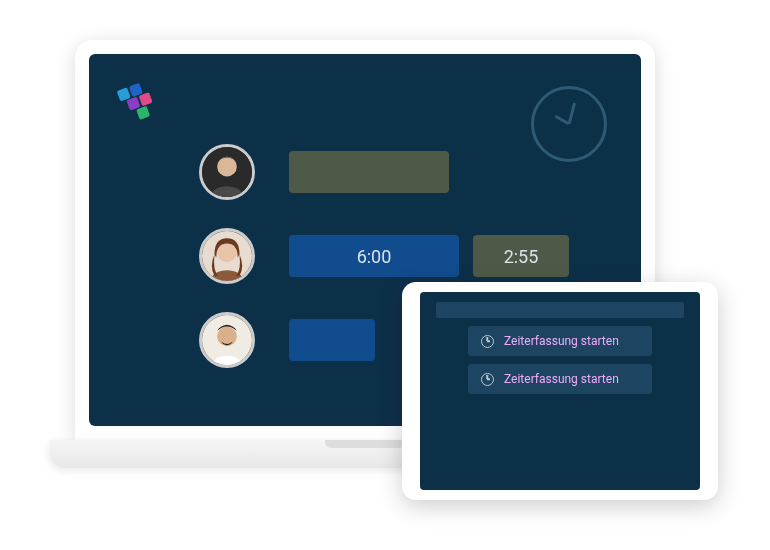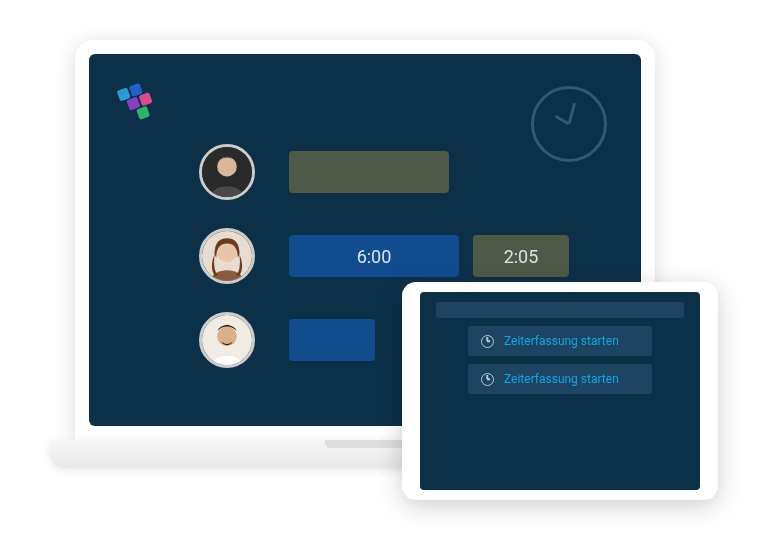--- a/index.html
+++ b/index.html
@@ -177,21 +177,21 @@
     }
     .action-btn {
       width: 184px;
       height: 30px;
       background: #1d4561;
       border-radius: 3px;
       display: flex;
       align-items: center;
       padding: 0 12px;
       margin-bottom: 8px;
-      color: #0ea5e9;
+      color: #f0abfc;
       font-size: 12px;
       gap: 10px;
     }
     .action-btn .ico {
       width: 14px;
       height: 14px;
       flex-shrink: 0;
       display: flex;
       align-items: center;
       justify-content: center;
@@ -263,21 +263,21 @@
               <rect width="56" height="56" fill="#e8dcd0"></rect>
               <path d="M10 56 C10 40 46 40 46 56 Z" fill="#8a5a3a"></path>
               <circle cx="28" cy="24" r="11" fill="#e8c4a8"></circle>
               <path d="M14 26 Q14 8 28 8 Q42 8 42 26 L40 30 Q40 14 28 14 Q16 14 16 30 Z" fill="#6b3a1f"></path>
               <path d="M14 26 Q12 44 18 50 L14 50 Q8 40 14 26 Z" fill="#6b3a1f"></path>
               <path d="M42 26 Q44 44 38 50 L42 50 Q48 40 42 26 Z" fill="#6b3a1f"></path>
             </svg>
           </div>
           <div class="bars">
             <div class="bar bar-blue" style="width:170px">6:00</div>
-            <div class="bar bar-olive" style="width:96px">2:05</div>
+            <div class="bar bar-olive" style="width:96px">2:55</div>
           </div>
         </div>
 
         <div class="row">
           <div class="avatar">
             <svg viewBox="0 0 56 56">
               <rect width="56" height="56" fill="#f0ece4"></rect>
               <path d="M12 56 C12 42 44 42 44 56 Z" fill="#fff"></path>
               <circle cx="28" cy="24" r="11" fill="#d9b08a"></circle>
               <path d="M17 18 Q28 8 39 18 Q36 12 28 11 Q20 12 17 18 Z" fill="#2a1f17"></path>

